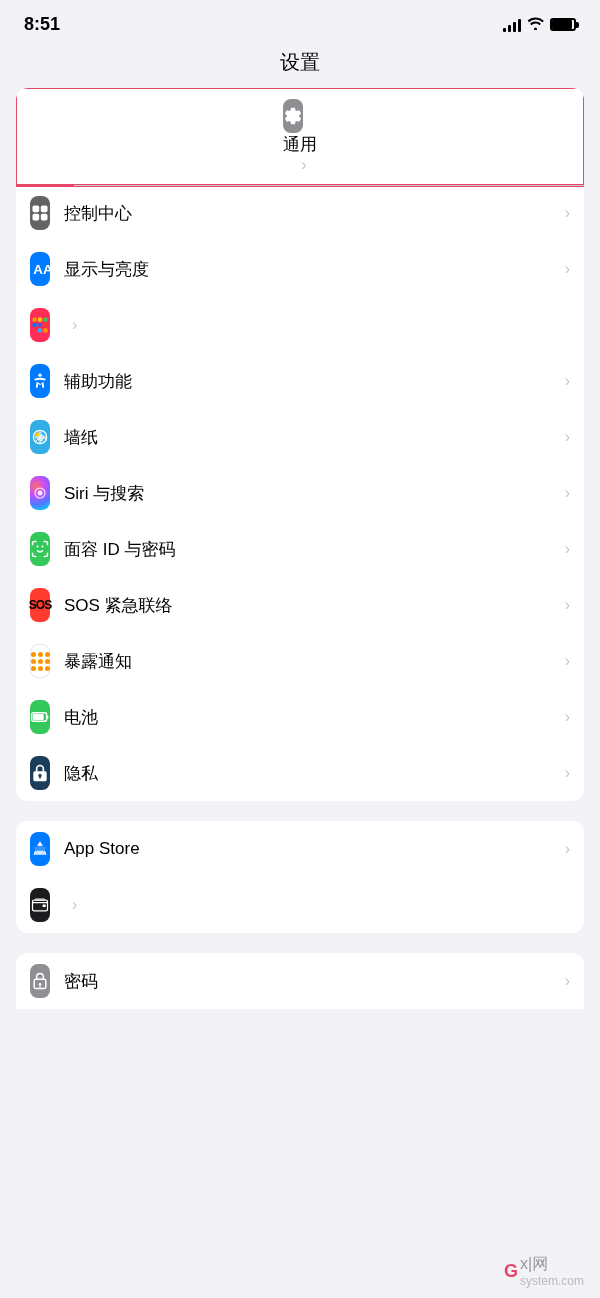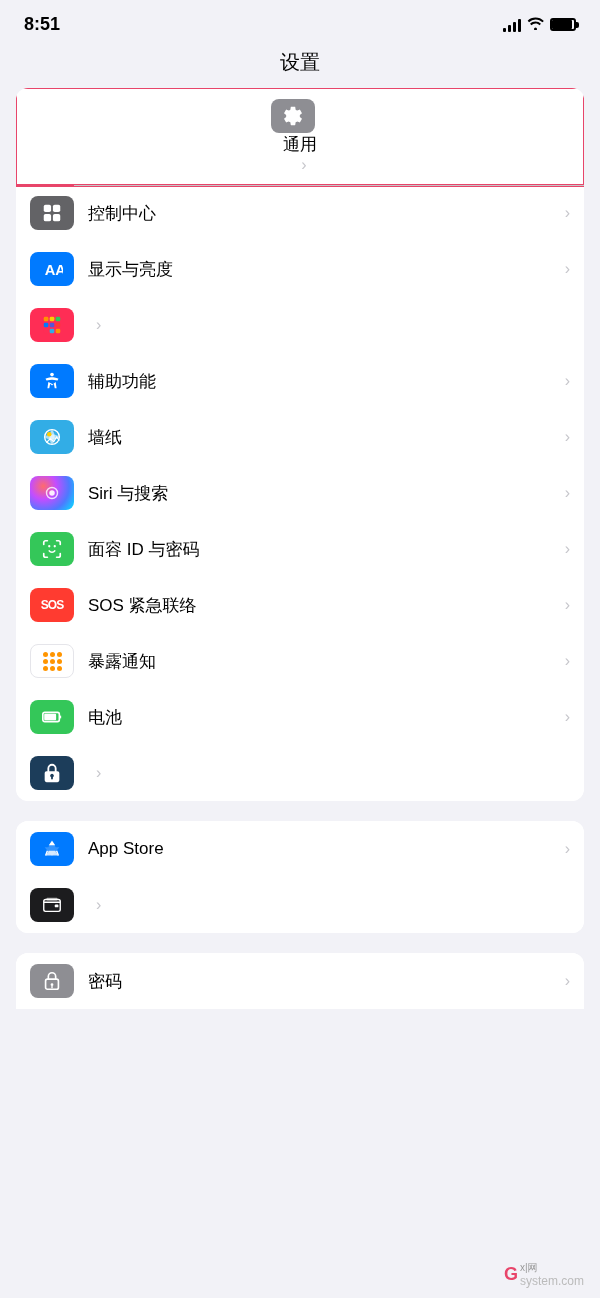--- a/index.html
+++ b/index.html
@@ -111,21 +111,21 @@
     
     .settings-item.highlighted {
       outline: 3px solid #e8456a;
       outline-offset: -1px;
       border-radius: 0;
       z-index: 2;
       flex-direction: column;
     }
 
     .item-icon {
-      width: 44px;
+      width: 20px;
       height: 34px;
       border-radius: 8px;
       margin-right: 14px;
       flex-shrink: 0;
       display: flex;
       align-items: center;
       justify-content: center;
       font-size: 18px;
       color: #fff;
     }
@@ -319,21 +319,21 @@
         <line x1="15" y1="9" x2="15.01" y2="9" stroke-width="2.5"></line>
         <path d="M9 14s1 1.5 3 1.5 3-1.5 3-1.5"></path>
       </svg>
     </div>
     <span class="item-label">面容 ID 与密码</span>
     <span class="item-chevron">›</span>
   </div>
 
   <div class="settings-item">
     <div class="item-icon icon-red icon-sos">
-      <span style="color:#ffffff; font-size:12px; font-weight:900; letter-spacing:-1px;">SOS</span>
+      <span style="color:#000000; font-size:12px; font-weight:900; letter-spacing:-1px;">SOS</span>
     </div>
     <span class="item-label">SOS 紧急联络</span>
     <span class="item-chevron">›</span>
   </div>
 
   <div class="settings-item">
     <div class="item-icon" style="background:#fff; border:1px solid #e5e5ea;">
       <div class="exposure-dots">
         <div class="dot"></div>
           <div class="dot"></div>
@@ -361,20 +361,21 @@
     <span class="item-label">电池</span>
     <span class="item-chevron">›</span>
   </div>
 
   <div class="settings-item" style="border-radius:0 0 12px 12px;">
     <div class="item-icon" style="background:#1c3d5a;">
       <svg class="icon-svg" viewBox="0 0 24 24" fill="white">
         <path d="M18 10h-1V7A5 5 0 0 0 7 7v3H6a2 2 0 0 0-2 2v8a2 2 0 0 0 2 2h12a2 2 0 0 0 2-2v-8a2 2 0 0 0-2-2zM9 7a3 3 0 0 1 6 0v3H9V7zm4 9.72V18a1 1 0 0 1-2 0v-1.28A2 2 0 1 1 13 16.72z"></path>
       </svg>
     </div>
+    <span class="item-label">隐私</span>
     <span class="item-chevron">›</span>
   </div>
 </div>
 
 <div class="settings-section">
 
   <div class="settings-item">
     <div class="item-icon icon-blue">
       <svg class="icon-svg" viewBox="0 0 24 24" fill="white">
         <path d="M12 2L8 10H4l8 10 8-10h-4L12 2z" opacity="0.2" fill="white"></path>
@@ -412,16 +413,16 @@
       </svg>
     </div>
     <span class="item-label">密码</span>
     <span class="item-chevron">›</span>
   </div>
 </div>
 
 <div class="watermark">
   <span class="watermark-g">G</span>
   <div>
-    <div style="font-size:10px; color:#999; line-height:1.2;">x|网</div>
+    <div style="font-size:16px; color:#999; line-height:1.2;">x|网</div>
     <div style="font-size:12px; color:#bbb; line-height:1.2;">system.com</div>
   </div>
 </div>
 
 </body></html>

